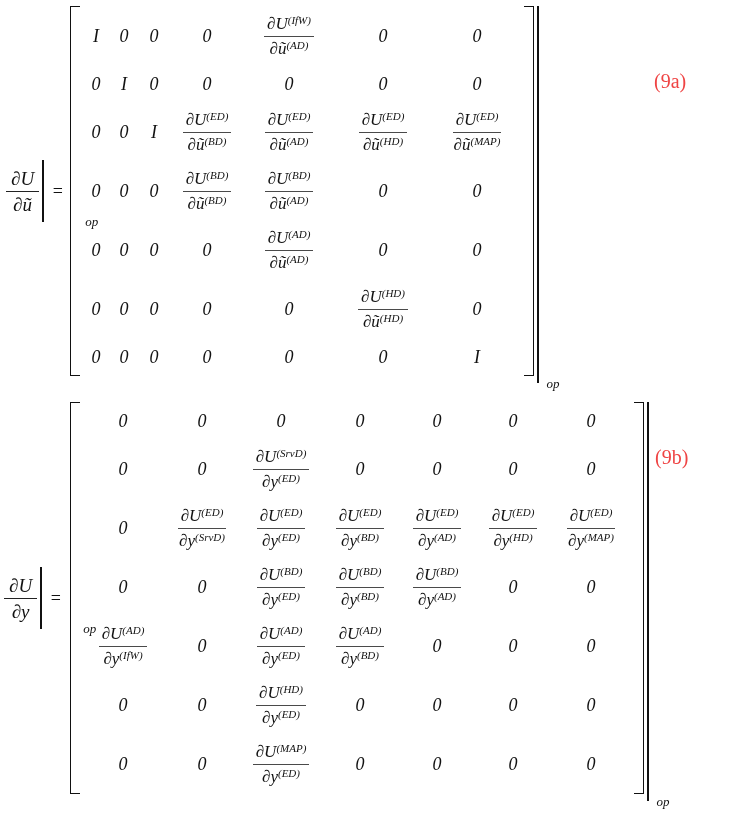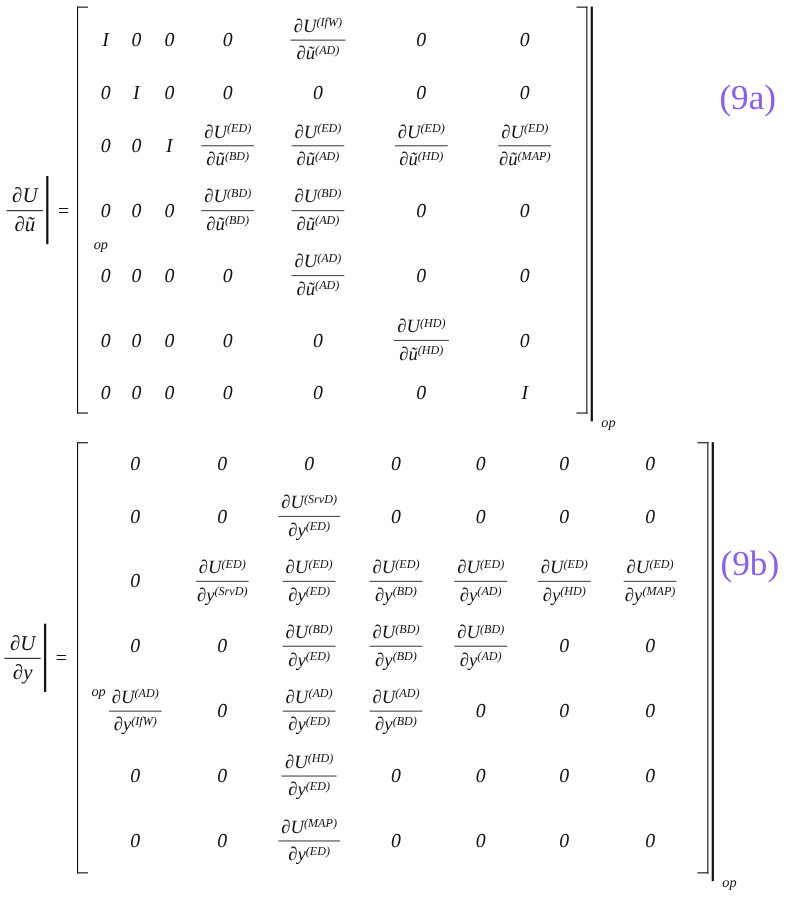--- a/index.html
+++ b/index.html
@@ -30,23 +30,23 @@
   .m0{grid-template-columns:26px 30px 30px 76px 88px 100px 88px;row-gap:13px;}
   .m1{grid-template-columns:80px 78px 80px 78px 76px 76px 80px;row-gap:13px;}
   .cell{display:flex;align-items:center;justify-content:center;min-height:24px;}
   .plain{font-style:italic;font-size:18px;}
   .frac{display:inline-flex;flex-direction:column;align-items:center;
         font-style:italic;font-size:17px;}
   .fnum{line-height:21px;padding:0 3px 2px;border-bottom:1px solid #4a4a4a;white-space:nowrap;}
   .fden{line-height:21px;padding-top:1px;white-space:nowrap;}
   .frac sup{font-size:11px;vertical-align:5px;line-height:0;}
   
-  .eqlabel{position:absolute;font-size:32px;font-style:normal;color:#8b5cf6;}
+  .eqlabel{position:absolute;font-size:20px;font-style:normal;color:#ef4444;}
   #label-9a{left:654;top:70px;left:654px;}
-  #label-9b{left:655px;top:446px;margin-top:48px;}
+  #label-9b{left:655px;top:446px;}
   
   #eq9a{top:6px;left:6px;}
   #eq9b{top:402px;left:4px;}
   .lhs9a{width:64px;}
   .lhs9b{width:66px;}
 </style>
 </head>
 <body>
 
 <div class="page">

